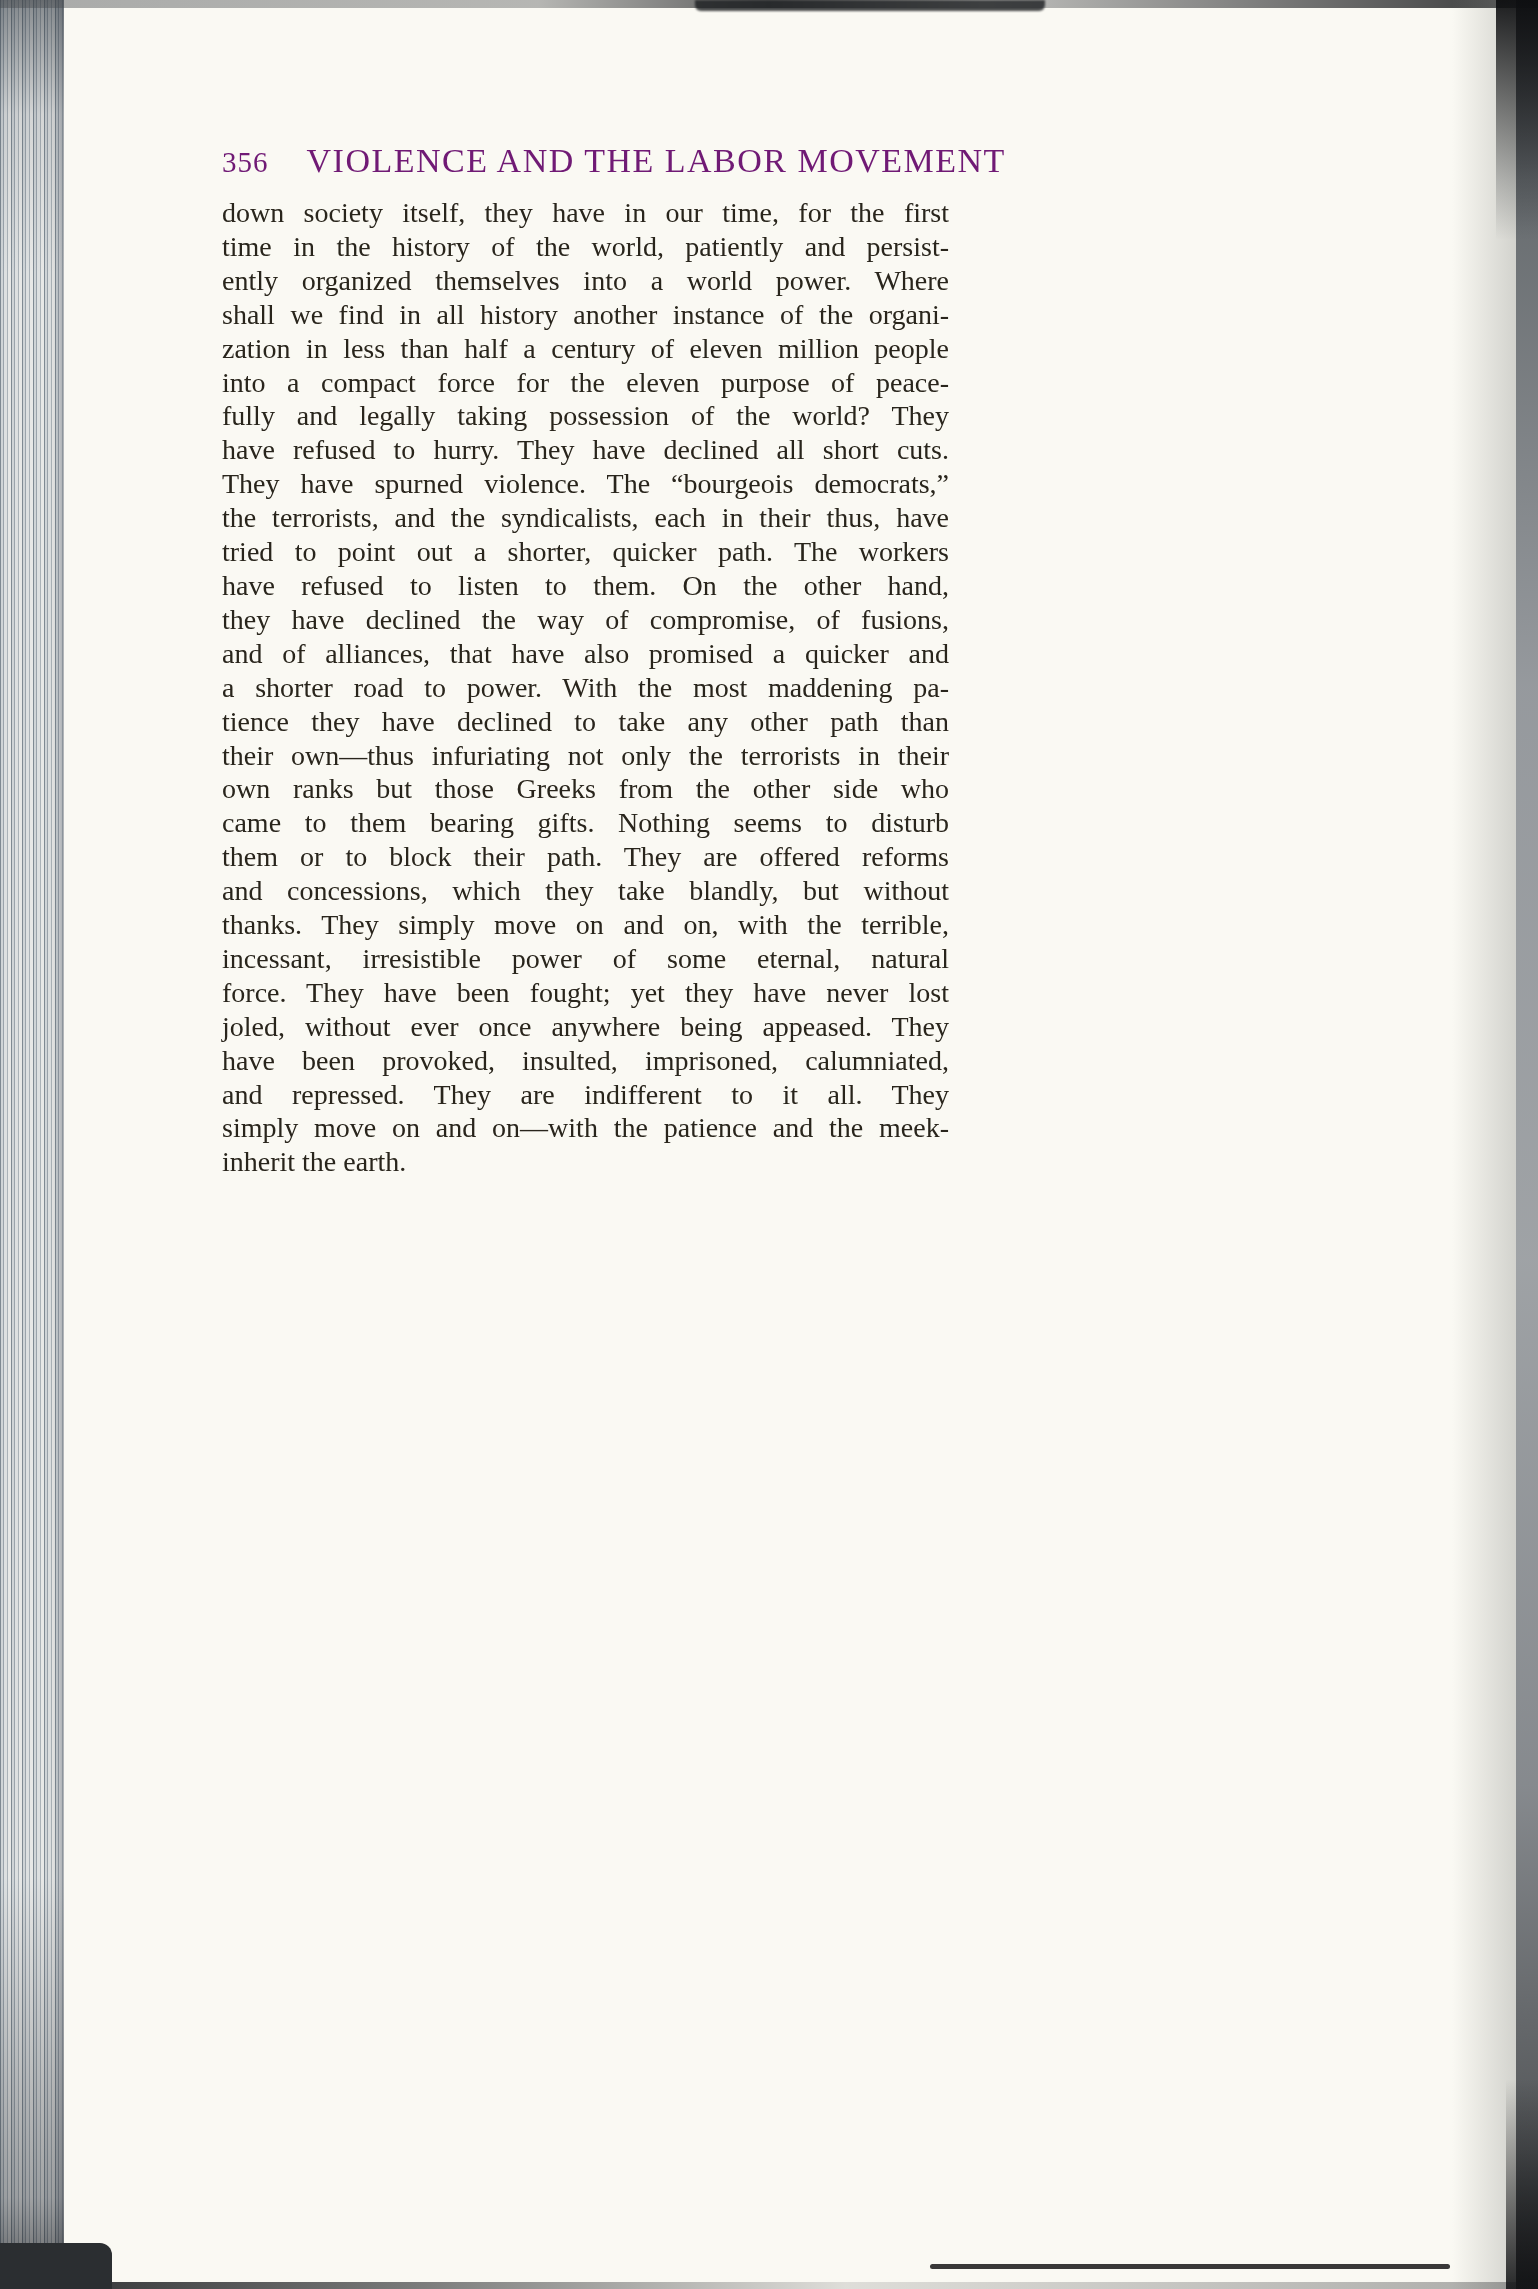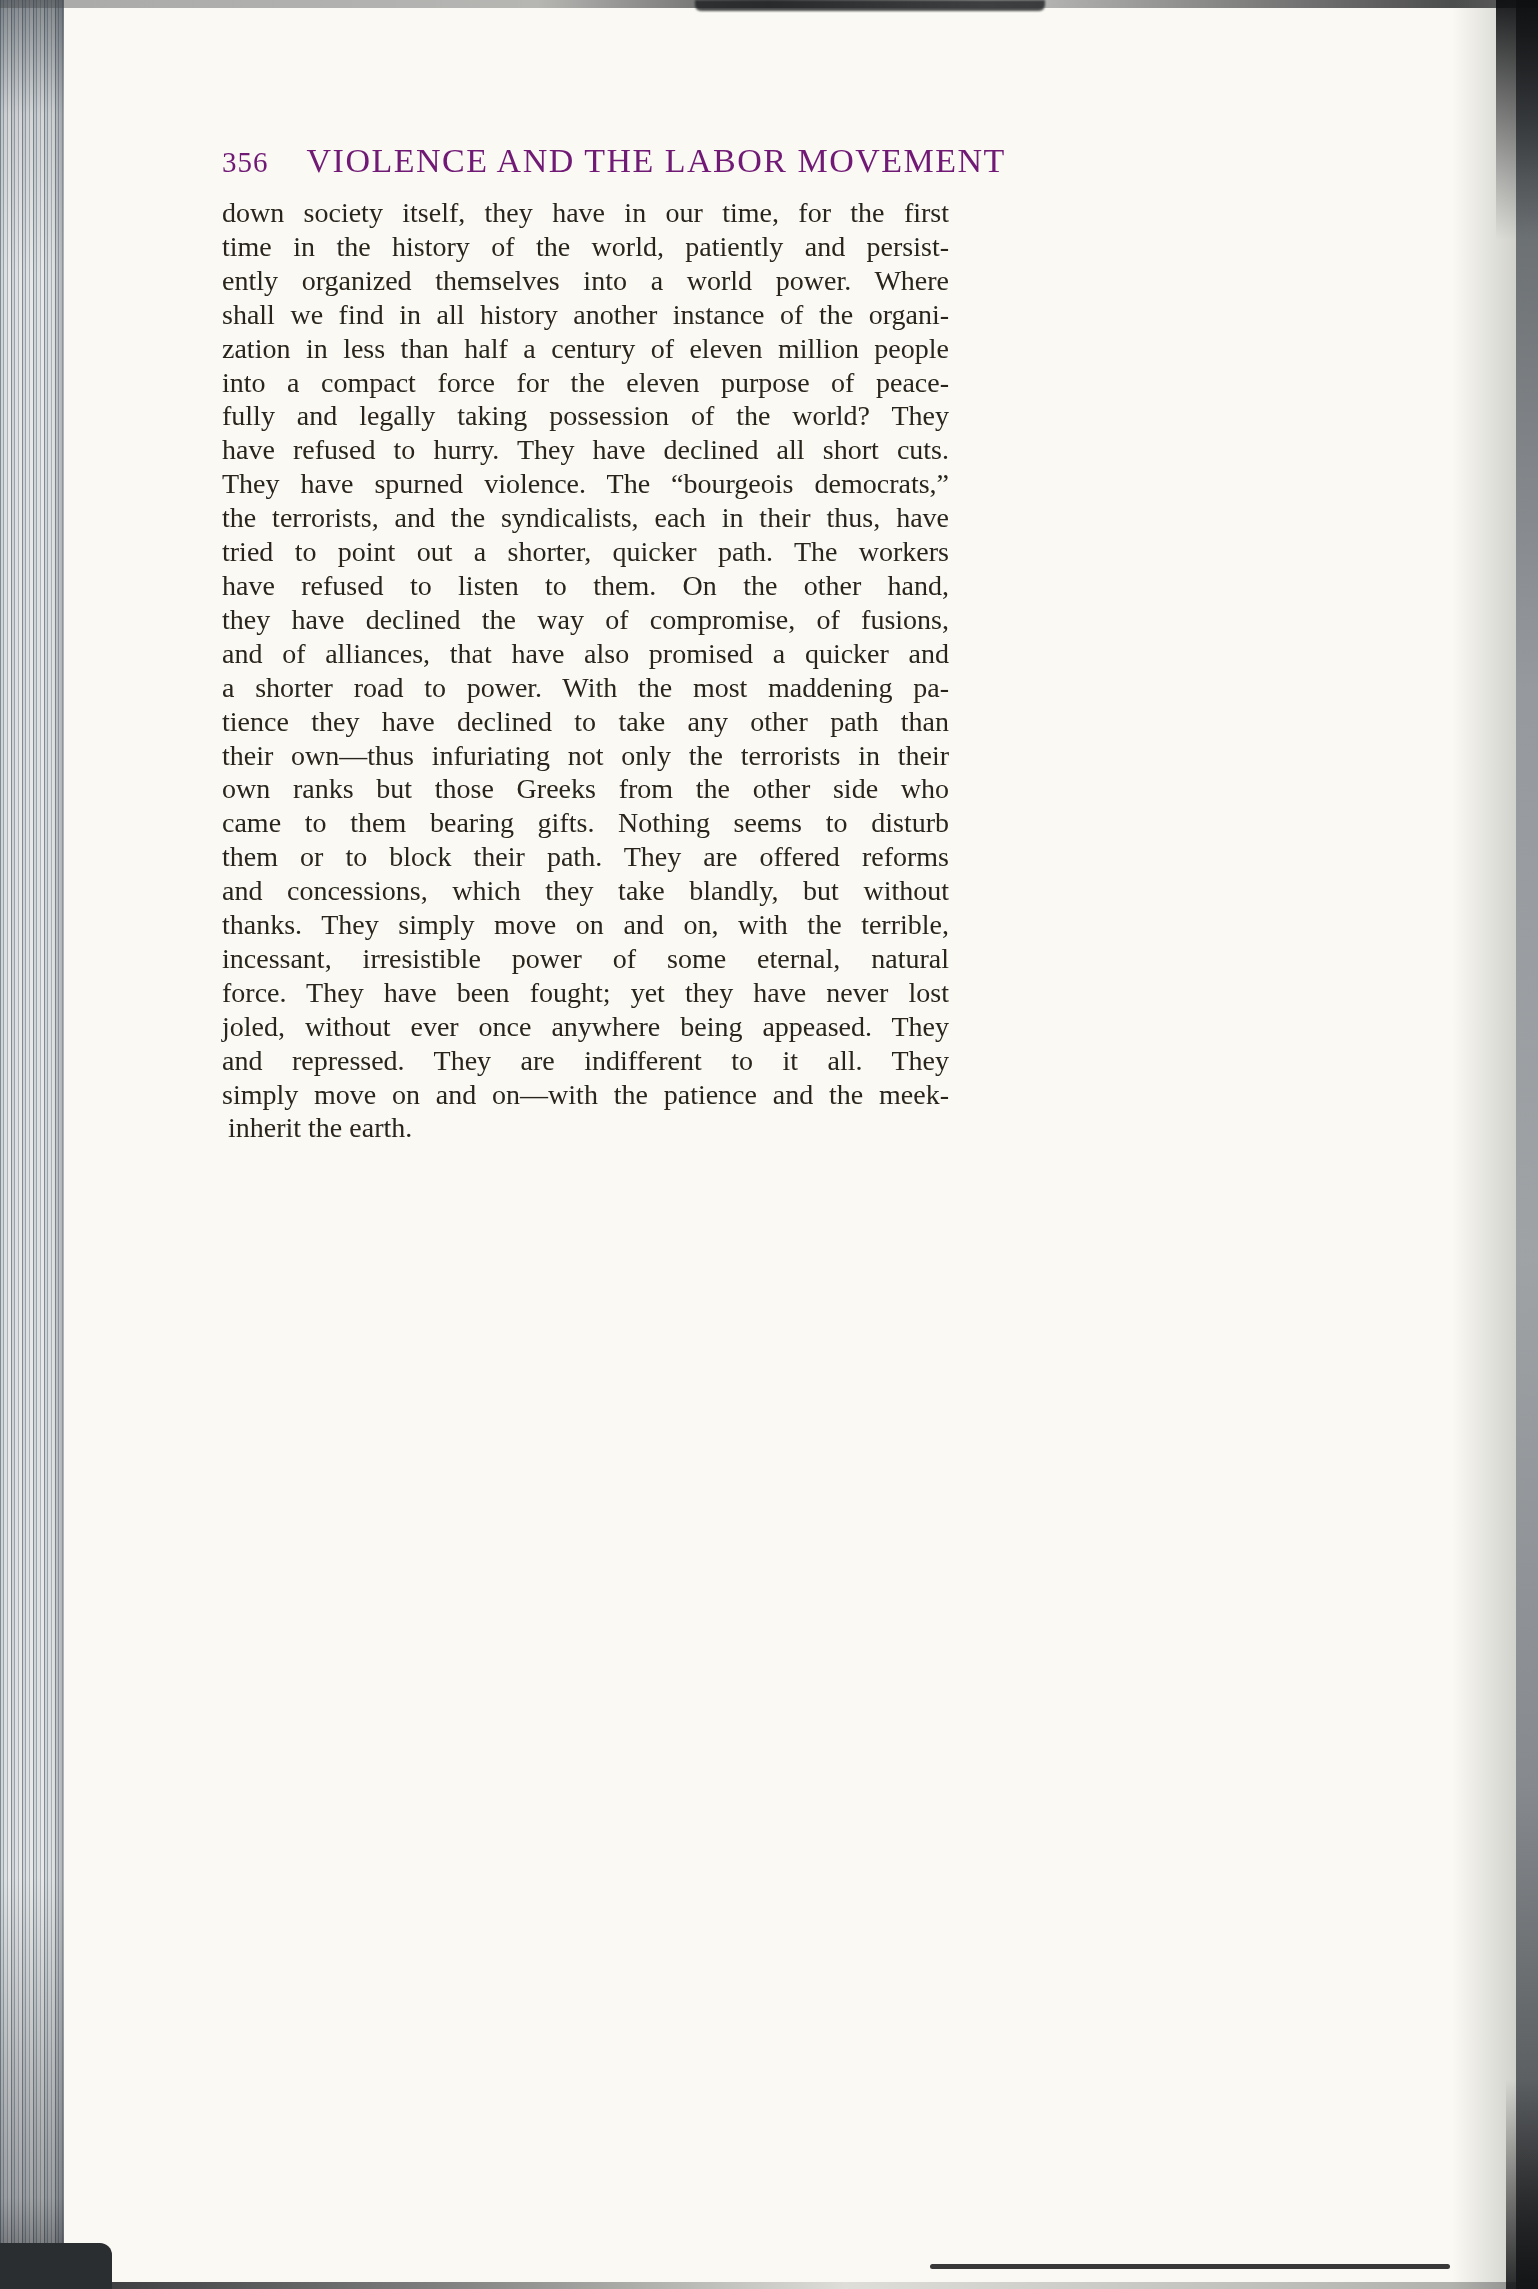--- a/index.html
+++ b/index.html
@@ -145,21 +145,20 @@
     line-height: 33.9px;
   }
   .tl {
     text-align: justify;
     text-align-last: justify;
     text-justify: inter-word;
     white-space: normal;
   }
   .tl.last {
     text-align-last: left;
-    margin-left: 6px;
   }
 </style>
 </head>
 <body>
 
 <div class="scan">
 
   <div class="binding"></div>
   <div class="edge-top"></div>
   <div class="top-smudge"></div>
@@ -195,18 +194,19 @@
     <div class="tl">tience they have declined to take any other path than</div>
     <div class="tl">their own—thus infuriating not only the terrorists in their</div>
     <div class="tl">own ranks but those Greeks from the other side who</div>
     <div class="tl">came to them bearing gifts.  Nothing seems to disturb</div>
     <div class="tl">them or to block their path.  They are offered reforms</div>
     <div class="tl">and concessions, which they take blandly, but without</div>
     <div class="tl">thanks.  They simply move on and on, with the terrible,</div>
     <div class="tl">incessant, irresistible power of some eternal, natural</div>
     <div class="tl">force.  They have been fought; yet they have never lost</div>
     <div class="tl">joled, without ever once anywhere being appeased.  They</div>
+    <div class="tl">have been provoked, insulted, imprisoned, calumniated,</div>
     <div class="tl">and repressed.  They are indifferent to it all.  They</div>
     <div class="tl">simply move on and on—with the patience and the meek-</div>
     <div class="tl last">inherit the earth.</div>
   </div>
 
 </div>
 
 </body></html>

